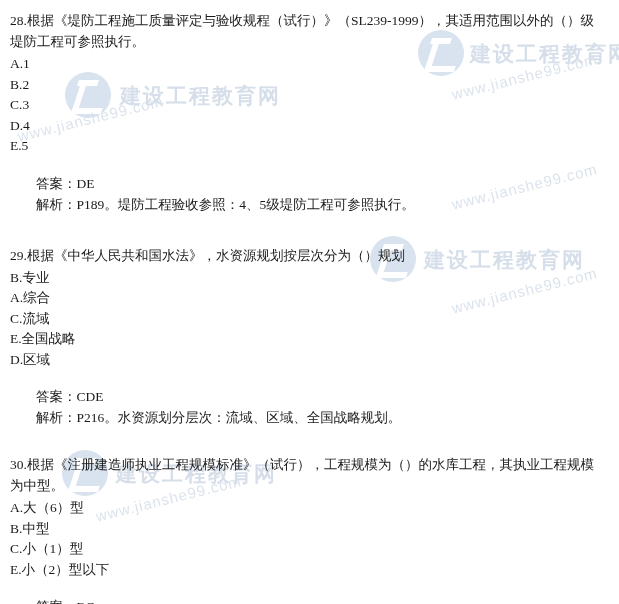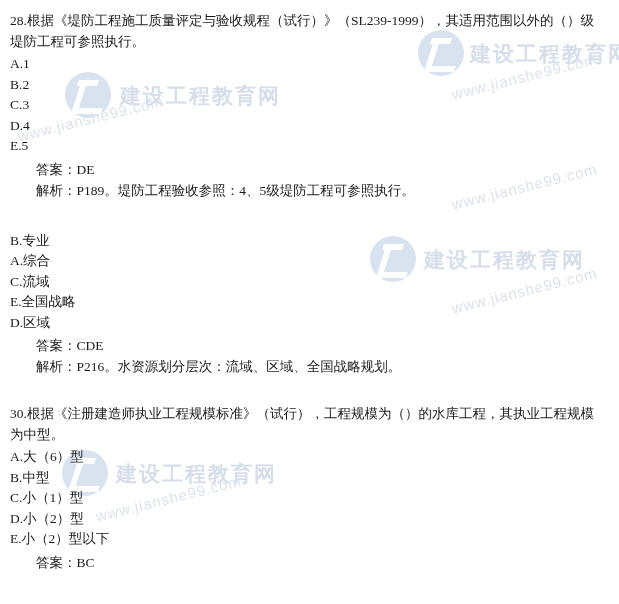--- a/index.html
+++ b/index.html
@@ -90,21 +90,21 @@
   }
   .opt {
     font-size: 13.5px;
     line-height: 20.5px;
   }
   .ans, .parse {
     font-size: 13.5px;
     line-height: 21px;
     margin-left: 26px;
   }
-  .ans { margin-top: 2px; }
+  .ans { margin-top: 16px; }
   .parse { }
   .spacer-lg { height: 26px; }
   .spacer-md { height: 22px; }
 </style>
 </head>
 <body>
 
 <div class="wm-layer">
   <div class="wm-logo" style="left:65px; top:72px;"></div>
   <div class="wm wm-cn" style="left:120px; top:82px;">建设工程教育网</div>
@@ -133,35 +133,35 @@
     <div class="opt">C.3</div>
     <div class="opt">D.4</div>
     <div class="opt">E.5</div>
     <div class="ans">答案：DE</div>
     <div class="parse">解析：P189。堤防工程验收参照：4、5级堤防工程可参照执行。</div>
   </div>
 
   <div class="spacer-lg"></div>
 
   <div class="question">
+    <div class="stem">29.根据《中华人民共和国水法》，水资源规划按层次分为（）规划</div>
     <div class="opt">B.专业</div>
     <div class="opt">A.综合</div>
     <div class="opt">C.流域</div>
     <div class="opt">E.全国战略</div>
     <div class="opt">D.区域</div>
     <div class="ans">答案：CDE</div>
     <div class="parse">解析：P216。水资源划分层次：流域、区域、全国战略规划。</div>
   </div>
 
   <div class="spacer-md"></div>
 
   <div class="question">
     <div class="stem">30.根据《注册建造师执业工程规模标准》（试行），工程规模为（）的水库工程，其执业工程规模为中型。</div>
     <div class="opt">A.大（6）型</div>
     <div class="opt">B.中型</div>
     <div class="opt">C.小（1）型</div>
-    <div class="opt">D.小（2）型</div>
     <div class="opt">E.小（2）型以下</div>
     <div class="ans">答案：BC</div>
 
   </div>
 
 </div>
 
 </body></html>

